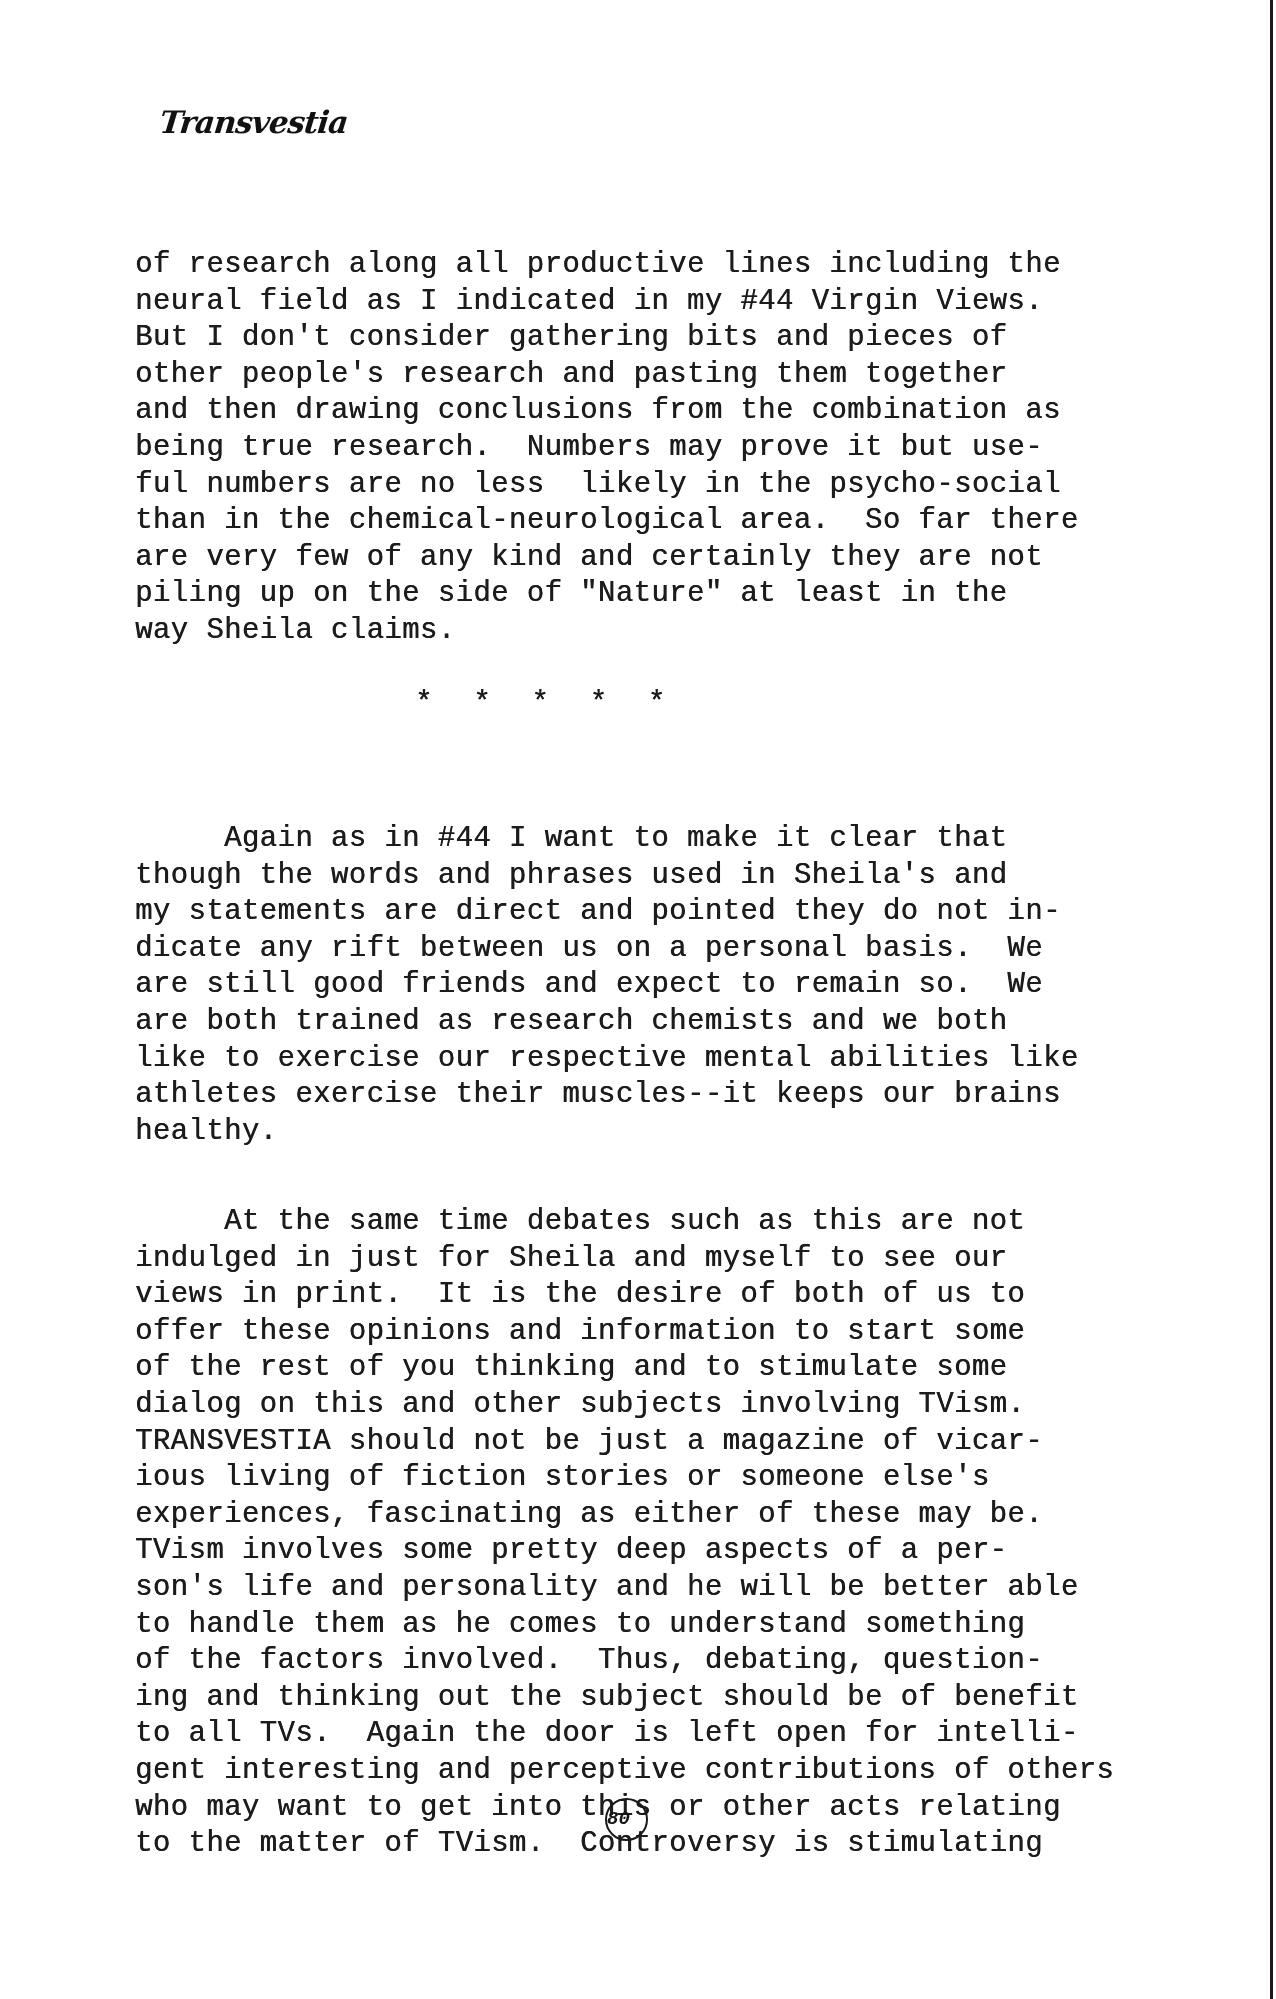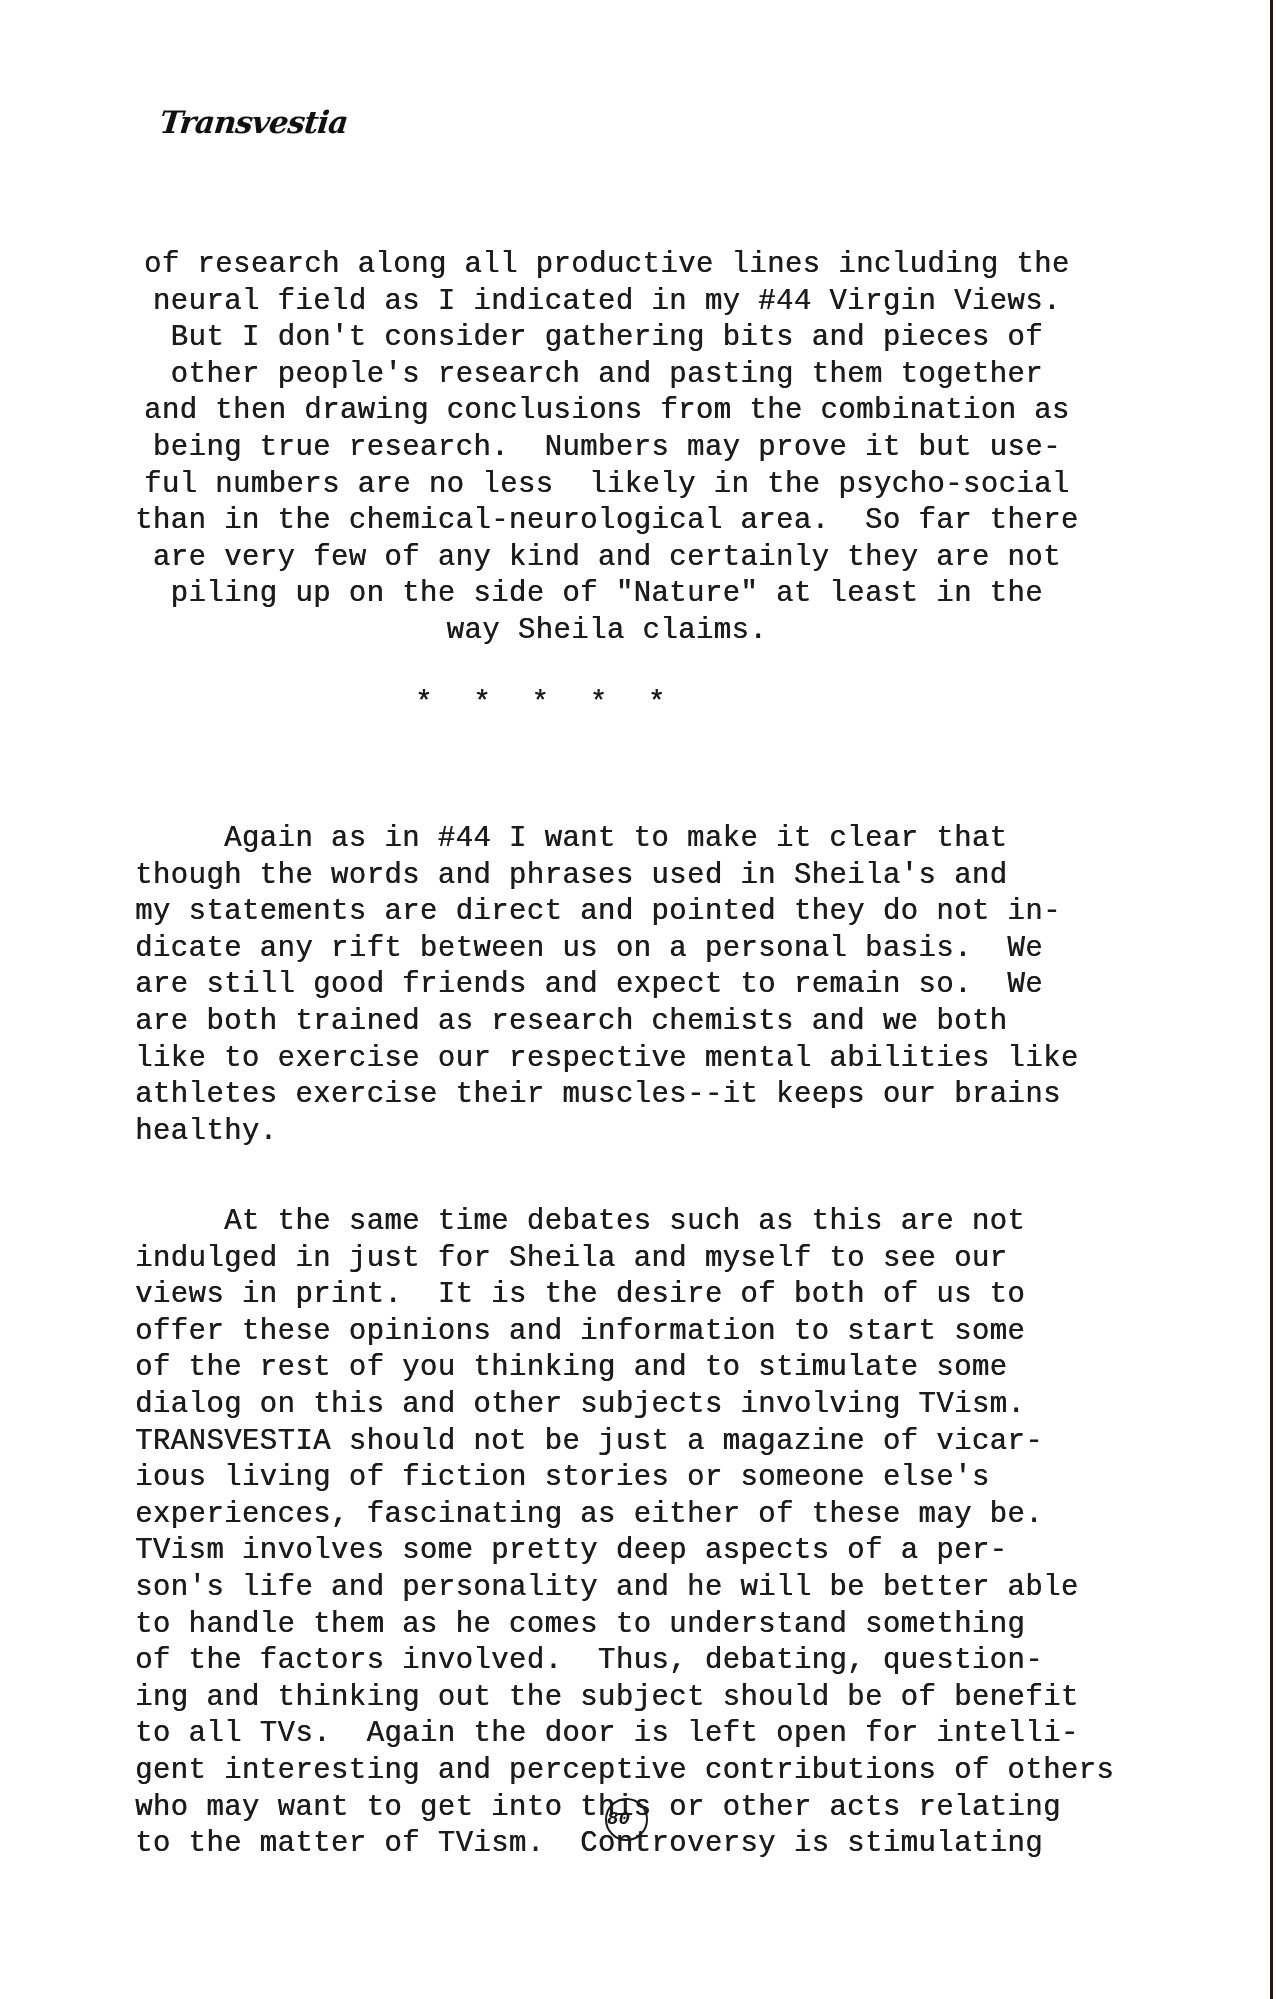--- a/index.html
+++ b/index.html
@@ -36,21 +36,21 @@
     position: absolute;
     left: 135px;
     font-family: "Liberation Mono", "DejaVu Sans Mono", monospace;
     font-size: 29px;
     line-height: 36.6px;
     color: var(--ink);
     white-space: pre;
     text-shadow: 0.45px 0 0 var(--ink);
     letter-spacing: 0.4px;
   }
-  .para-1 { top: 247px; text-align: center; }
+  .para-1 { top: 247px; }
   .separator {
     top: 686px;
     left: 415px;
     letter-spacing: 2px;
   }
   .para-2 { top: 821px; }
   .para-3 { top: 1204px; }
   .page-number-circle {
     position: absolute;
     left: 605px;

